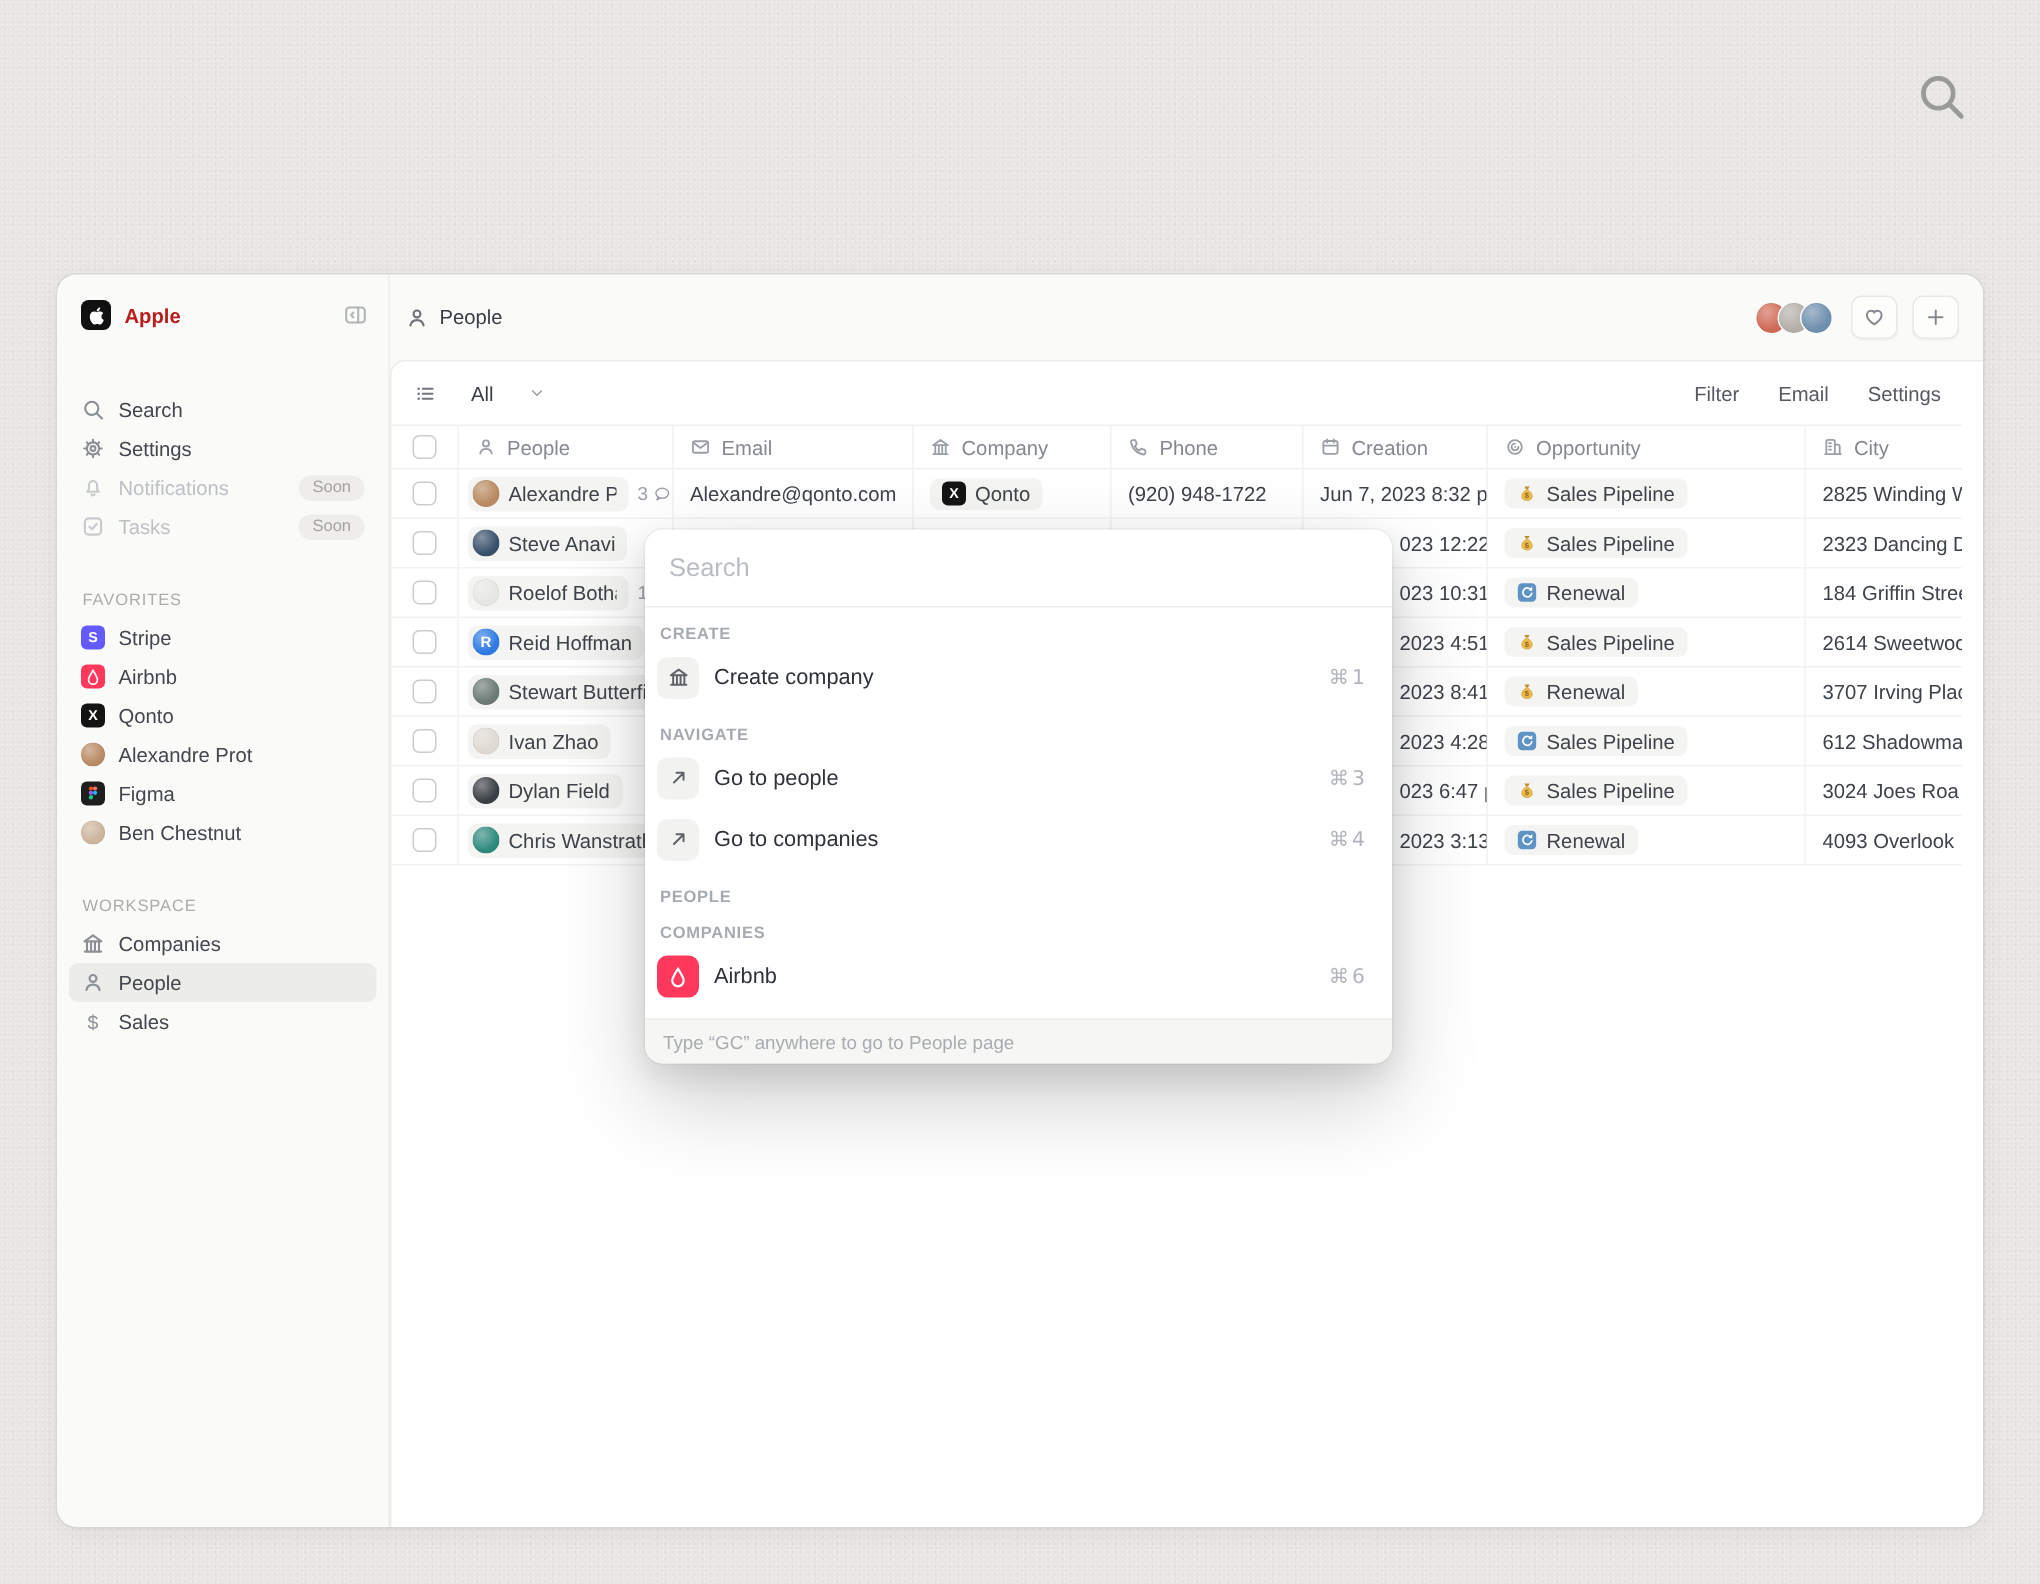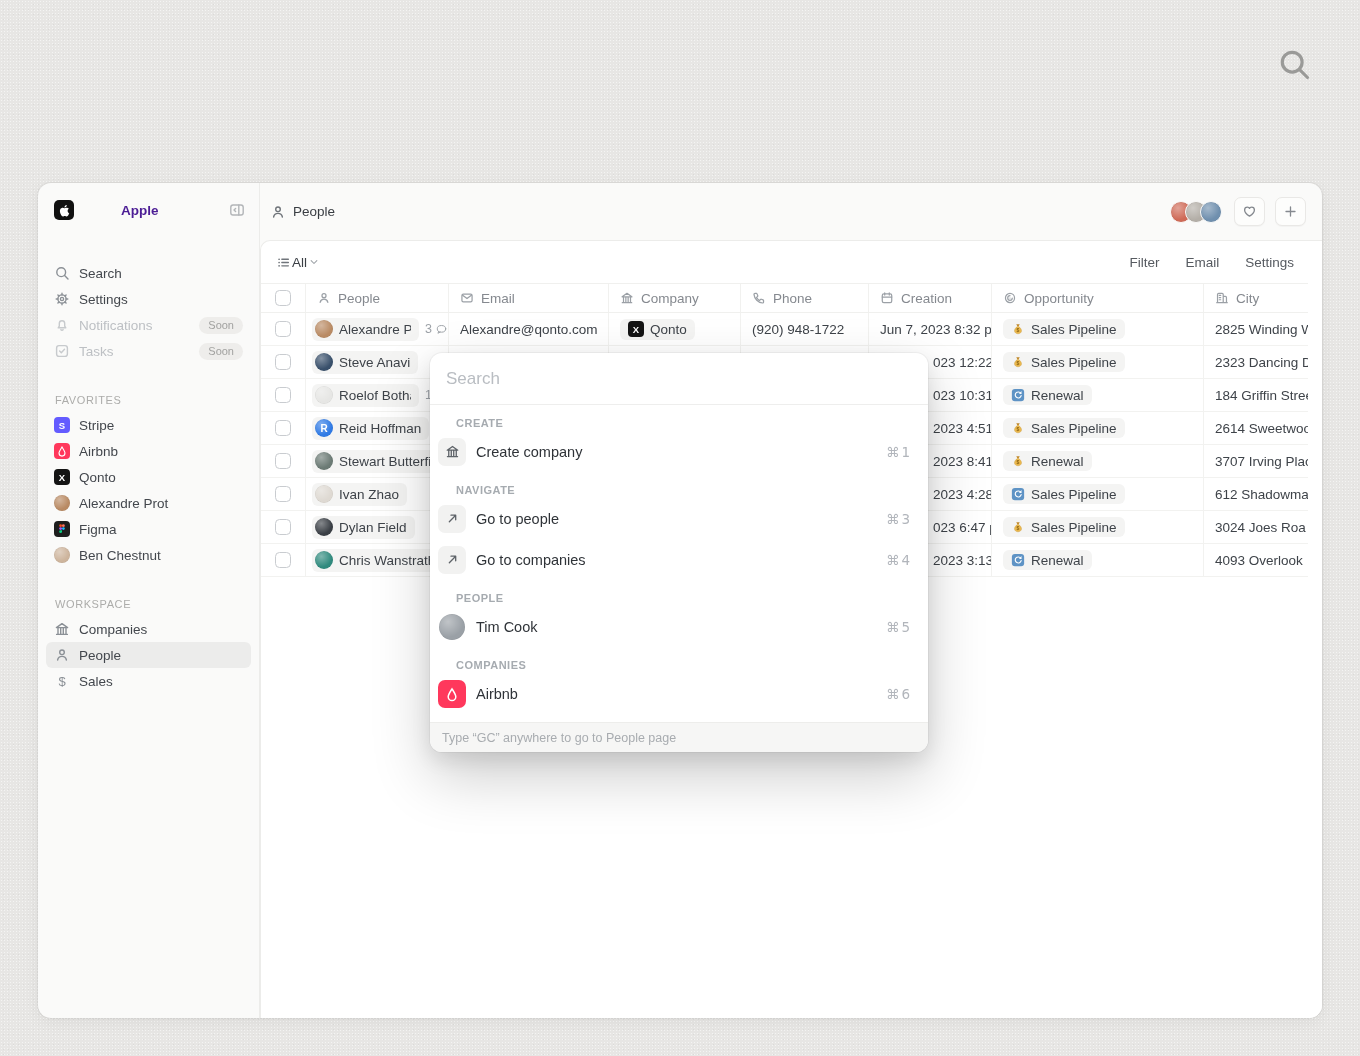--- a/index.html
+++ b/index.html
@@ -28,21 +28,21 @@
   .window {
     position:absolute; left:38px; top:183px; width:1284px; height:835px;
     background:#fafaf9; border-radius:13px; display:flex; overflow:hidden;
     box-shadow: 0 0 0 1px rgba(0,0,0,.05), 0 4px 16px rgba(0,0,0,.05);
   }
   
   .sidebar { width:222px; flex-shrink:0; border-right:1px solid #ececea; position:relative; }
   .ws-header { display:flex; align-items:center; gap:9px; height:44px; padding:10px 14px 0 16px; }
   .apple-logo { width:20px; height:20px; border-radius:5px; background:#111; display:flex; align-items:center; justify-content:center; flex-shrink:0; }
   .apple-logo svg { width:15px; height:15px; }
-  .ws-name { font-size:13.5px; font-weight:600; color:#4c1d95;margin-left:38px; }
+  .ws-name { font-size:13.5px; font-weight:600; color:#b91c1c; }
   .collapse { margin-left:auto; width:16px; height:16px; color:#b2b5b8; cursor:pointer; }
   .side-menu { margin-top:33px; }
   .sitem {
     display:flex; align-items:center; height:26px; margin:0 8px; padding:0 8px;
     gap:9px; font-size:13.5px; color:#43474d; border-radius:6px; cursor:pointer; white-space:nowrap;
   }
   .sitem.active { background:#ececeb; }
   .sitem .ic { width:16px; height:16px; color:#8b9096; flex-shrink:0; display:flex; align-items:center; justify-content:center; }
   .sitem.disabled { color:#bdc0c4; }
   .sitem.disabled .ic { color:#c7cacd; }
@@ -66,21 +66,21 @@
   .tb-title { font-size:13.5px; color:#393d43; }
   .tb-right { margin-left:auto; display:flex; align-items:center; gap:10px; }
   .avatars { display:flex; margin-right:2px; }
   .icon-btn { width:31px; height:29px; border-radius:7px; border:1px solid #e9e8e6; background:#fdfdfc;
               color:#85898f; display:flex; align-items:center; justify-content:center; cursor:pointer;
               box-shadow:0 1px 1px rgba(0,0,0,.03); }
   .icon-btn svg { width:15px; height:15px; }
   .panel { position:absolute; top:57px; left:0; right:0; bottom:0; background:#fff;
            border-top-left-radius:10px; border-top:1px solid #ececea; border-left:1px solid #ececea; overflow:hidden; }
   .toolbar { height:42px; display:flex; align-items:center; padding:0 28px 0 15px; }
-  .view { display:flex; align-items:center; gap:1px; cursor:pointer; }
+  .view { display:flex; align-items:center; gap:23px; cursor:pointer; }
   .view .ic { width:15px; height:15px; color:#70757b; }
   .view .chev { width:12px; height:12px; color:#9ba0a5; }
   .view-label { font-size:13.5px; font-weight:500; color:#3b3f45; }
   .tb-actions { margin-left:auto; display:flex; gap:26px; }
   .tb-actions span { font-size:13.5px; color:#565a60; cursor:pointer; }
 
   
   .tablewrap { margin-right:14px; }
   .thead, .trow {
     display:grid;
@@ -114,21 +114,21 @@
 
   
   .palette { position:absolute; left:430px; top:353px; width:498px; background:#fff; border-radius:12px;
              overflow:hidden; z-index:50;
              box-shadow: 0 0 0 1px rgba(0,0,0,.04), 0 24px 60px rgba(0,0,0,.20), 0 8px 20px rgba(0,0,0,.09); }
   .pal-search { height:52px; border-bottom:1px solid #eeeeed; display:flex; align-items:center; padding:0 16px; }
   .pal-search input { width:100%; border:none; outline:none; background:transparent; font-size:17px;
                       color:#33363b; font-family:inherit; }
   .pal-search input::placeholder { color:#b9bdc2; }
   .pal-body { padding-bottom:8px; }
-  .pal-label { font-size:11px; font-weight:600; color:#a6abb0; letter-spacing:.5px; margin:12px 26px 2px; }
+  .pal-label { font-size:11px; font-weight:600; color:#a6abb0; letter-spacing:.5px; margin:12px 10px 2px; }
   .pal-item { height:41px; display:flex; align-items:center; gap:10px; padding:0 16px 0 8px; cursor:pointer; }
   .pal-ic { width:28px; height:28px; border-radius:7px; background:#f2f2f1; color:#5e6368;
             display:flex; align-items:center; justify-content:center; flex-shrink:0; overflow:hidden; }
   .pal-ic svg { width:15px; height:15px; }
   .pal-ic.logo-tile { color:#fff; font-weight:700; font-size:14px; }
   .pal-ic.logo-tile svg { width:18px; height:18px; }
   .pal-ic.google-tile { background:#fff; }
   .pal-ic.google-tile svg { width:20px; height:20px; }
   .pal-ic.avatar-tile { background:transparent; }
   .pal-text { font-size:14.5px; color:#2f3338; }
@@ -669,27 +669,20 @@
         <div class="pal-item">
           <span class="pal-ic">
             <svg class="stroke" viewBox="0 0 16 16">
               <path d="M4.6 11.4l6.8-6.8M6.4 4.4h5v5"></path>
             </svg>
           </span>
           <span class="pal-text">Go to companies</span>
           <span class="pal-shortcut">⌘4</span>
         </div>
         <div class="pal-label">PEOPLE</div>
-        <div class="pal-item">
-          <span class="pal-ic avatar-tile">
-            <span class="avatar av26" style="background-color: rgb(154, 160, 166); background-image: radial-gradient(circle at 35% 30%, rgba(255, 255, 255, 0.38), rgba(255, 255, 255, 0) 62%);"></span>
-          </span>
-          <span class="pal-text">Tim Cook</span>
-          <span class="pal-shortcut">⌘5</span>
-        </div>
         <div class="pal-label">COMPANIES</div>
         <div class="pal-item">
           <span class="pal-ic logo-tile" style="background: rgb(255, 56, 92);">
             <svg viewBox="0 0 16 16" fill="none" stroke="#fff" stroke-width="1.3">
               <path d="M8 3.4c1.6 2.6 3.4 5.3 3.4 7a3.4 3.4 0 0 1-6.8 0c0-1.7 1.8-4.4 3.4-7z"></path>
             </svg>
           </span>
           <span class="pal-text">Airbnb</span>
           <span class="pal-shortcut">⌘6</span>
         </div>

